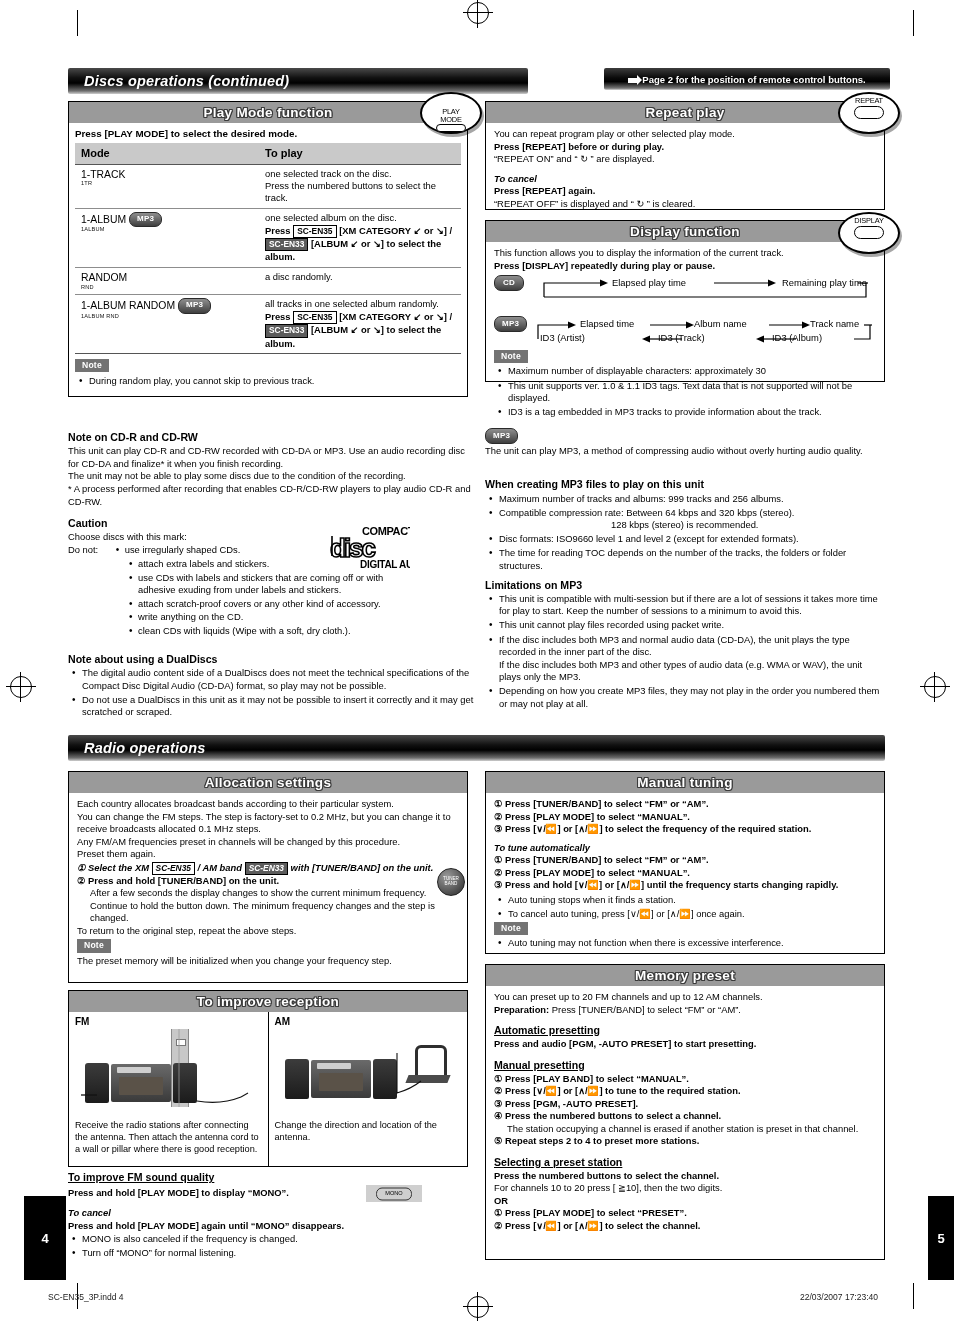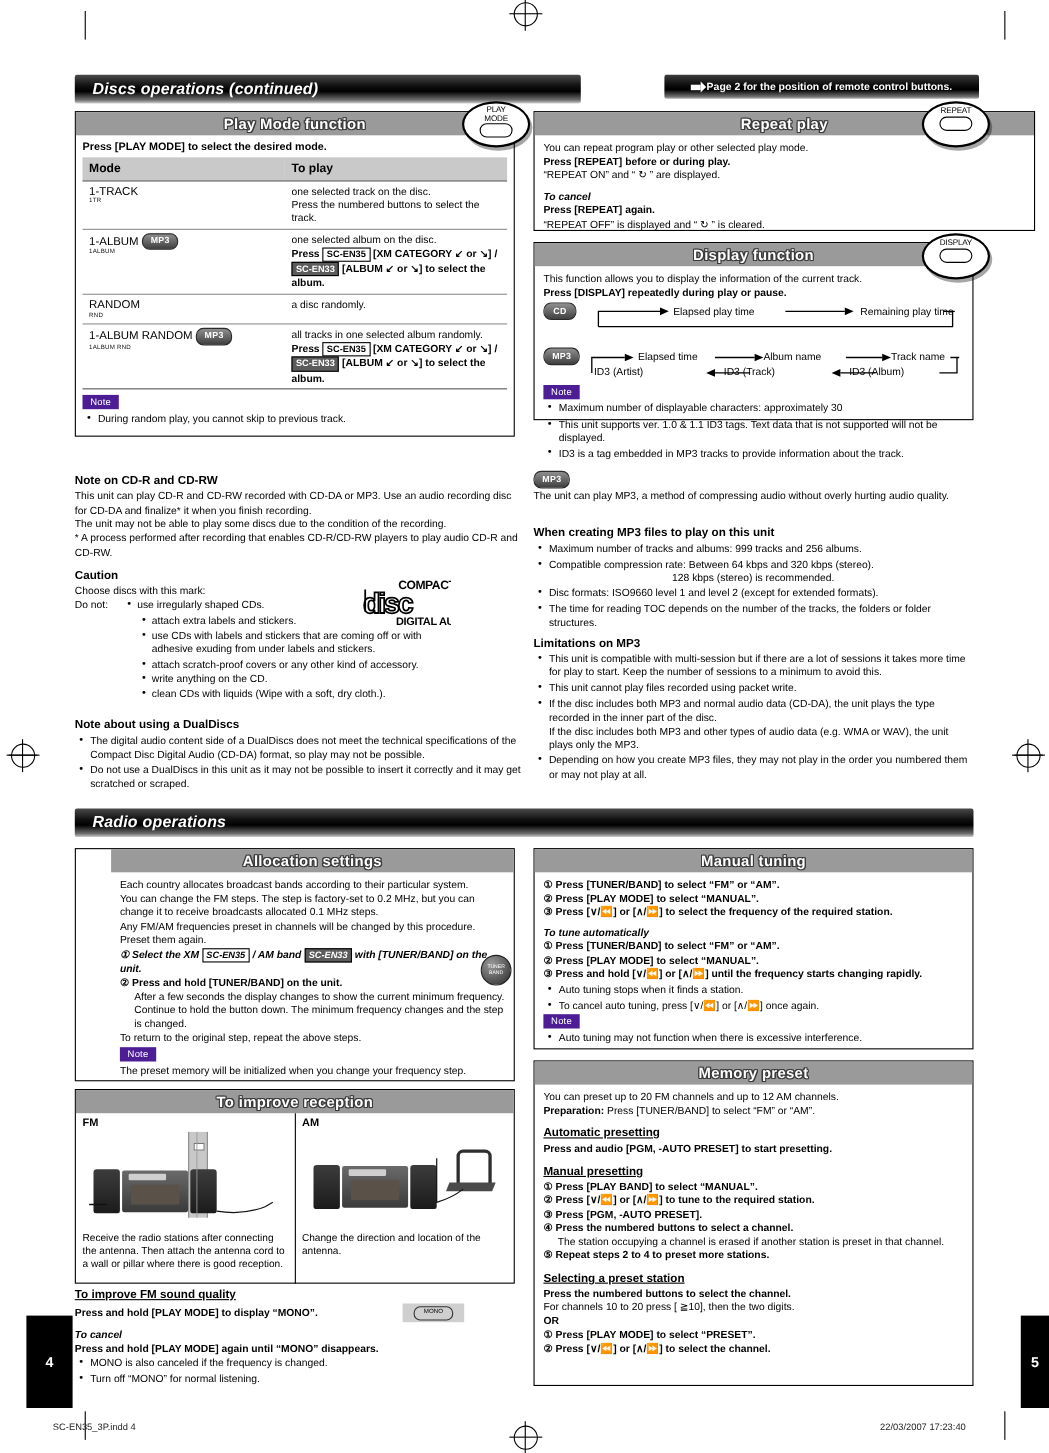--- a/index.html
+++ b/index.html
@@ -46,40 +46,40 @@
   .phead .ht{font-weight:bold;font-size:13.5px;color:#fff;
     text-shadow:-1px 0 0 #3b3b3b,1px 0 0 #3b3b3b,0 -1px 0 #3b3b3b,0 1px 0 #3b3b3b,1px 1px 0 #3b3b3b,-1px 1px 0 #3b3b3b,1px -1px 0 #3b3b3b,-1px -1px 0 #3b3b3b;
     letter-spacing:.3px;}
   .pbody{padding:5px 8px 6px 8px;font-size:9.4px;line-height:1.33;}
 
   
   .bubble{position:absolute;width:58px;height:38px;border-radius:50%;background:#fff;border:2.5px solid #000;
     box-shadow:2px 3px 0 rgba(0,0,0,.35);display:flex;flex-direction:column;align-items:center;justify-content:flex-start;z-index:6;}
   .bubble .lbl{font-size:7.4px;line-height:1.02;padding-top:3px;text-align:center;letter-spacing:-.2px;}
   .bubble .key{width:28px;height:11px;border:1.4px solid #000;border-radius:7px;margin-top:1px;background:#fff;}
-  .bubble.two .lbl{padding-top:2px;}
+  .bubble.two .lbl{padding-top:14px;}
 
   .smallknob{position:absolute;width:26px;height:26px;border-radius:50%;background:radial-gradient(circle at 35% 30%,#9b9b9b,#4a4a4a 70%,#2b2b2b);
     border:1px solid #222;display:flex;flex-direction:column;align-items:center;justify-content:center;color:#fff;font-size:4.6px;line-height:1.05;z-index:6;}
 
   
   table.modes{border-collapse:collapse;width:100%;font-size:9.4px;}
   table.modes th{background:#c9c9c9;text-align:left;font-size:11px;padding:3px 6px;font-weight:bold;border-bottom:1.4px solid #555;}
   table.modes td{padding:3px 6px;vertical-align:top;border-bottom:1px solid #8d8d8d;line-height:1.32;}
   table.modes tr:last-child td{border-bottom:1.4px solid #555;}
   td.mcell{width:172px;}
   .modename{font-size:10.4px;}
   .modesub{font-size:5.6px;letter-spacing:.2px;color:#111;margin-top:-1px;}
 
   
   .badge-mp3{display:inline-block;background:linear-gradient(180deg,#8f8f8f,#3f3f3f);color:#fff;font-weight:bold;font-size:8px;
     padding:1.5px 7px;border-radius:7px;border:1px solid #2a2a2a;vertical-align:middle;letter-spacing:.3px;}
   .badge-cd{display:inline-block;background:linear-gradient(180deg,#8f8f8f,#3f3f3f);color:#fff;font-weight:bold;font-size:8px;
     padding:1.5px 8px;border-radius:7px;border:1px solid #2a2a2a;vertical-align:middle;letter-spacing:.3px;}
-  .badge-note{display:inline-block;background:#4c1d95;color:#fff;font-weight:normal;font-size:8.6px;padding:1px 7px;letter-spacing:.2px;}
+  .badge-note{display:inline-block;background:#737373;color:#fff;font-weight:bold;font-size:8.6px;padding:1px 7px;letter-spacing:.2px;}
   .box35{display:inline-block;border:1px solid #000;background:#fff;color:#000;font-weight:bold;font-size:8.4px;padding:0 3px;vertical-align:baseline;}
   .box33{display:inline-block;border:1px solid #000;background:#5c5c5c;color:#fff;font-weight:bold;font-size:8.4px;padding:0 3px;vertical-align:baseline;}
 
   .b{font-weight:bold;}
   .bi{font-weight:bold;font-style:italic;}
   .u{text-decoration:underline;}
   ul.dots{margin:1px 0 0 0;padding-left:12px;list-style:none;}
   ul.dots>li{position:relative;margin-bottom:1px;line-height:1.33;}
   ul.dots>li::before{content:"•";position:absolute;left:-9px;top:-1px;font-size:10px;}
   ul.dots2{margin:1px 0 0 0;padding-left:14px;list-style:none;}
@@ -223,21 +223,21 @@
     </div>
   </div>
   <div class="bubble two" style="left:420px;top:92px;">
     <div class="lbl">
       <span>PLAY</span><br>
       <span>MODE</span>
     </div>
     <div class="key"></div>
   </div>
 
-  <div class="panel" style="left:485px;top:101px;width:456px;height:109px;">
+  <div class="panel" style="left:485px;top:101px;width:400px;height:109px;">
     <div class="phead">
       <span class="ht">Repeat play</span>
     </div>
     <div class="pbody">
       <div>You can repeat program play or other selected play mode.</div>
       <div class="b">Press [REPEAT] before or during play.</div>
       <div>“REPEAT ON” and “ ↻ ” are displayed.</div>
       <div class="bi" style="margin-top:7px;">To cancel</div>
       <div class="b">Press [REPEAT] again.</div>
       <div>“REPEAT OFF” is displayed and “ ↻ ” is cleared.</div>
@@ -373,21 +373,21 @@
         <div>If the disc includes both MP3 and other types of audio data (e.g. WMA or WAV), the unit plays only the MP3.</div>
       </li>
       <li>Depending on how you create MP3 files, they may not play in the order you numbered them or may not play at all.</li>
     </ul>
   </div>
 
   <div class="secbar" style="left:68px;top:735px;width:817px;">
     <span class="t">Radio operations</span>
   </div>
 
-  <div class="panel" style="left:68px;top:771px;width:400px;height:212px;padding-left:32px;">
+  <div class="panel" style="left:68px;top:771px;width:400px;height:212px;">
     <div class="phead">
       <span class="ht">Allocation settings</span>
     </div>
     <div class="pbody">
       <div>Each country allocates broadcast bands according to their particular system.</div>
       <div>You can change the FM steps. The step is factory-set to 0.2 MHz, but you can change it to receive broadcasts allocated 0.1 MHz steps.</div>
       <div style="width:330px;">Any FM/AM frequencies preset in channels will be changed by this procedure. Preset them again.</div>
       <div class="b" style="margin-top:1px;font-style:italic;">
         <span>① Select the XM</span>
         <span class="box35">SC-EN35</span>

